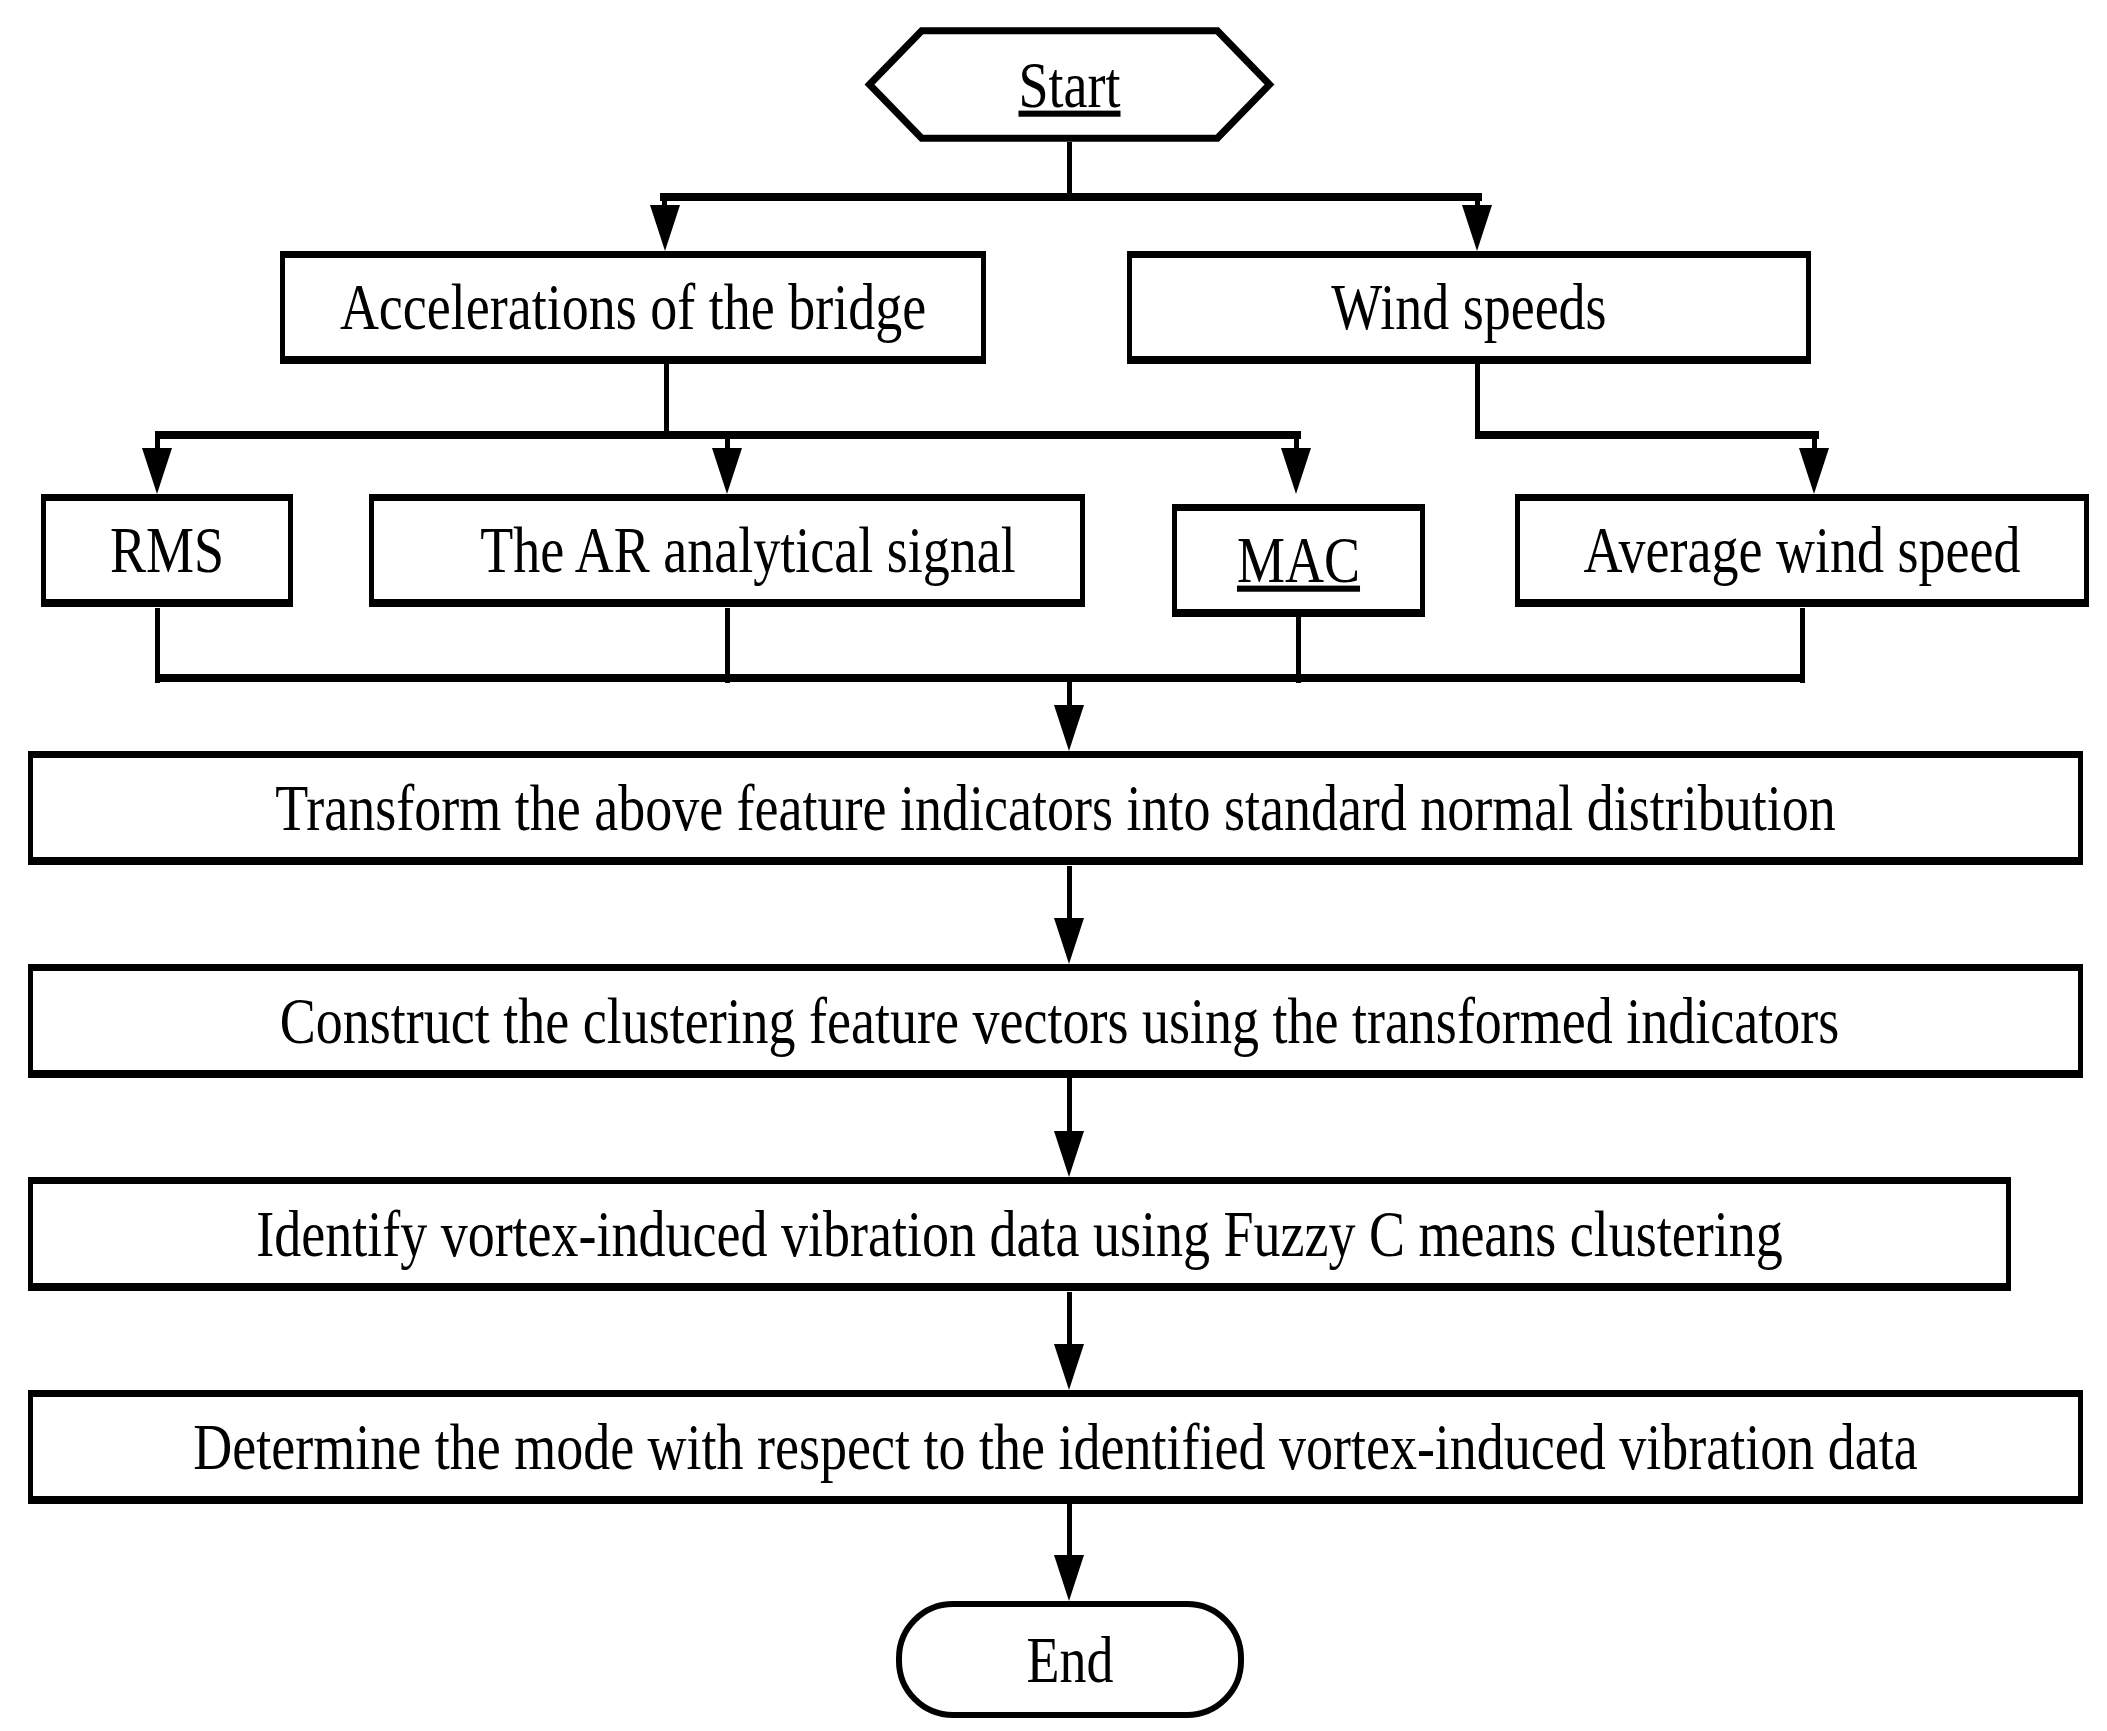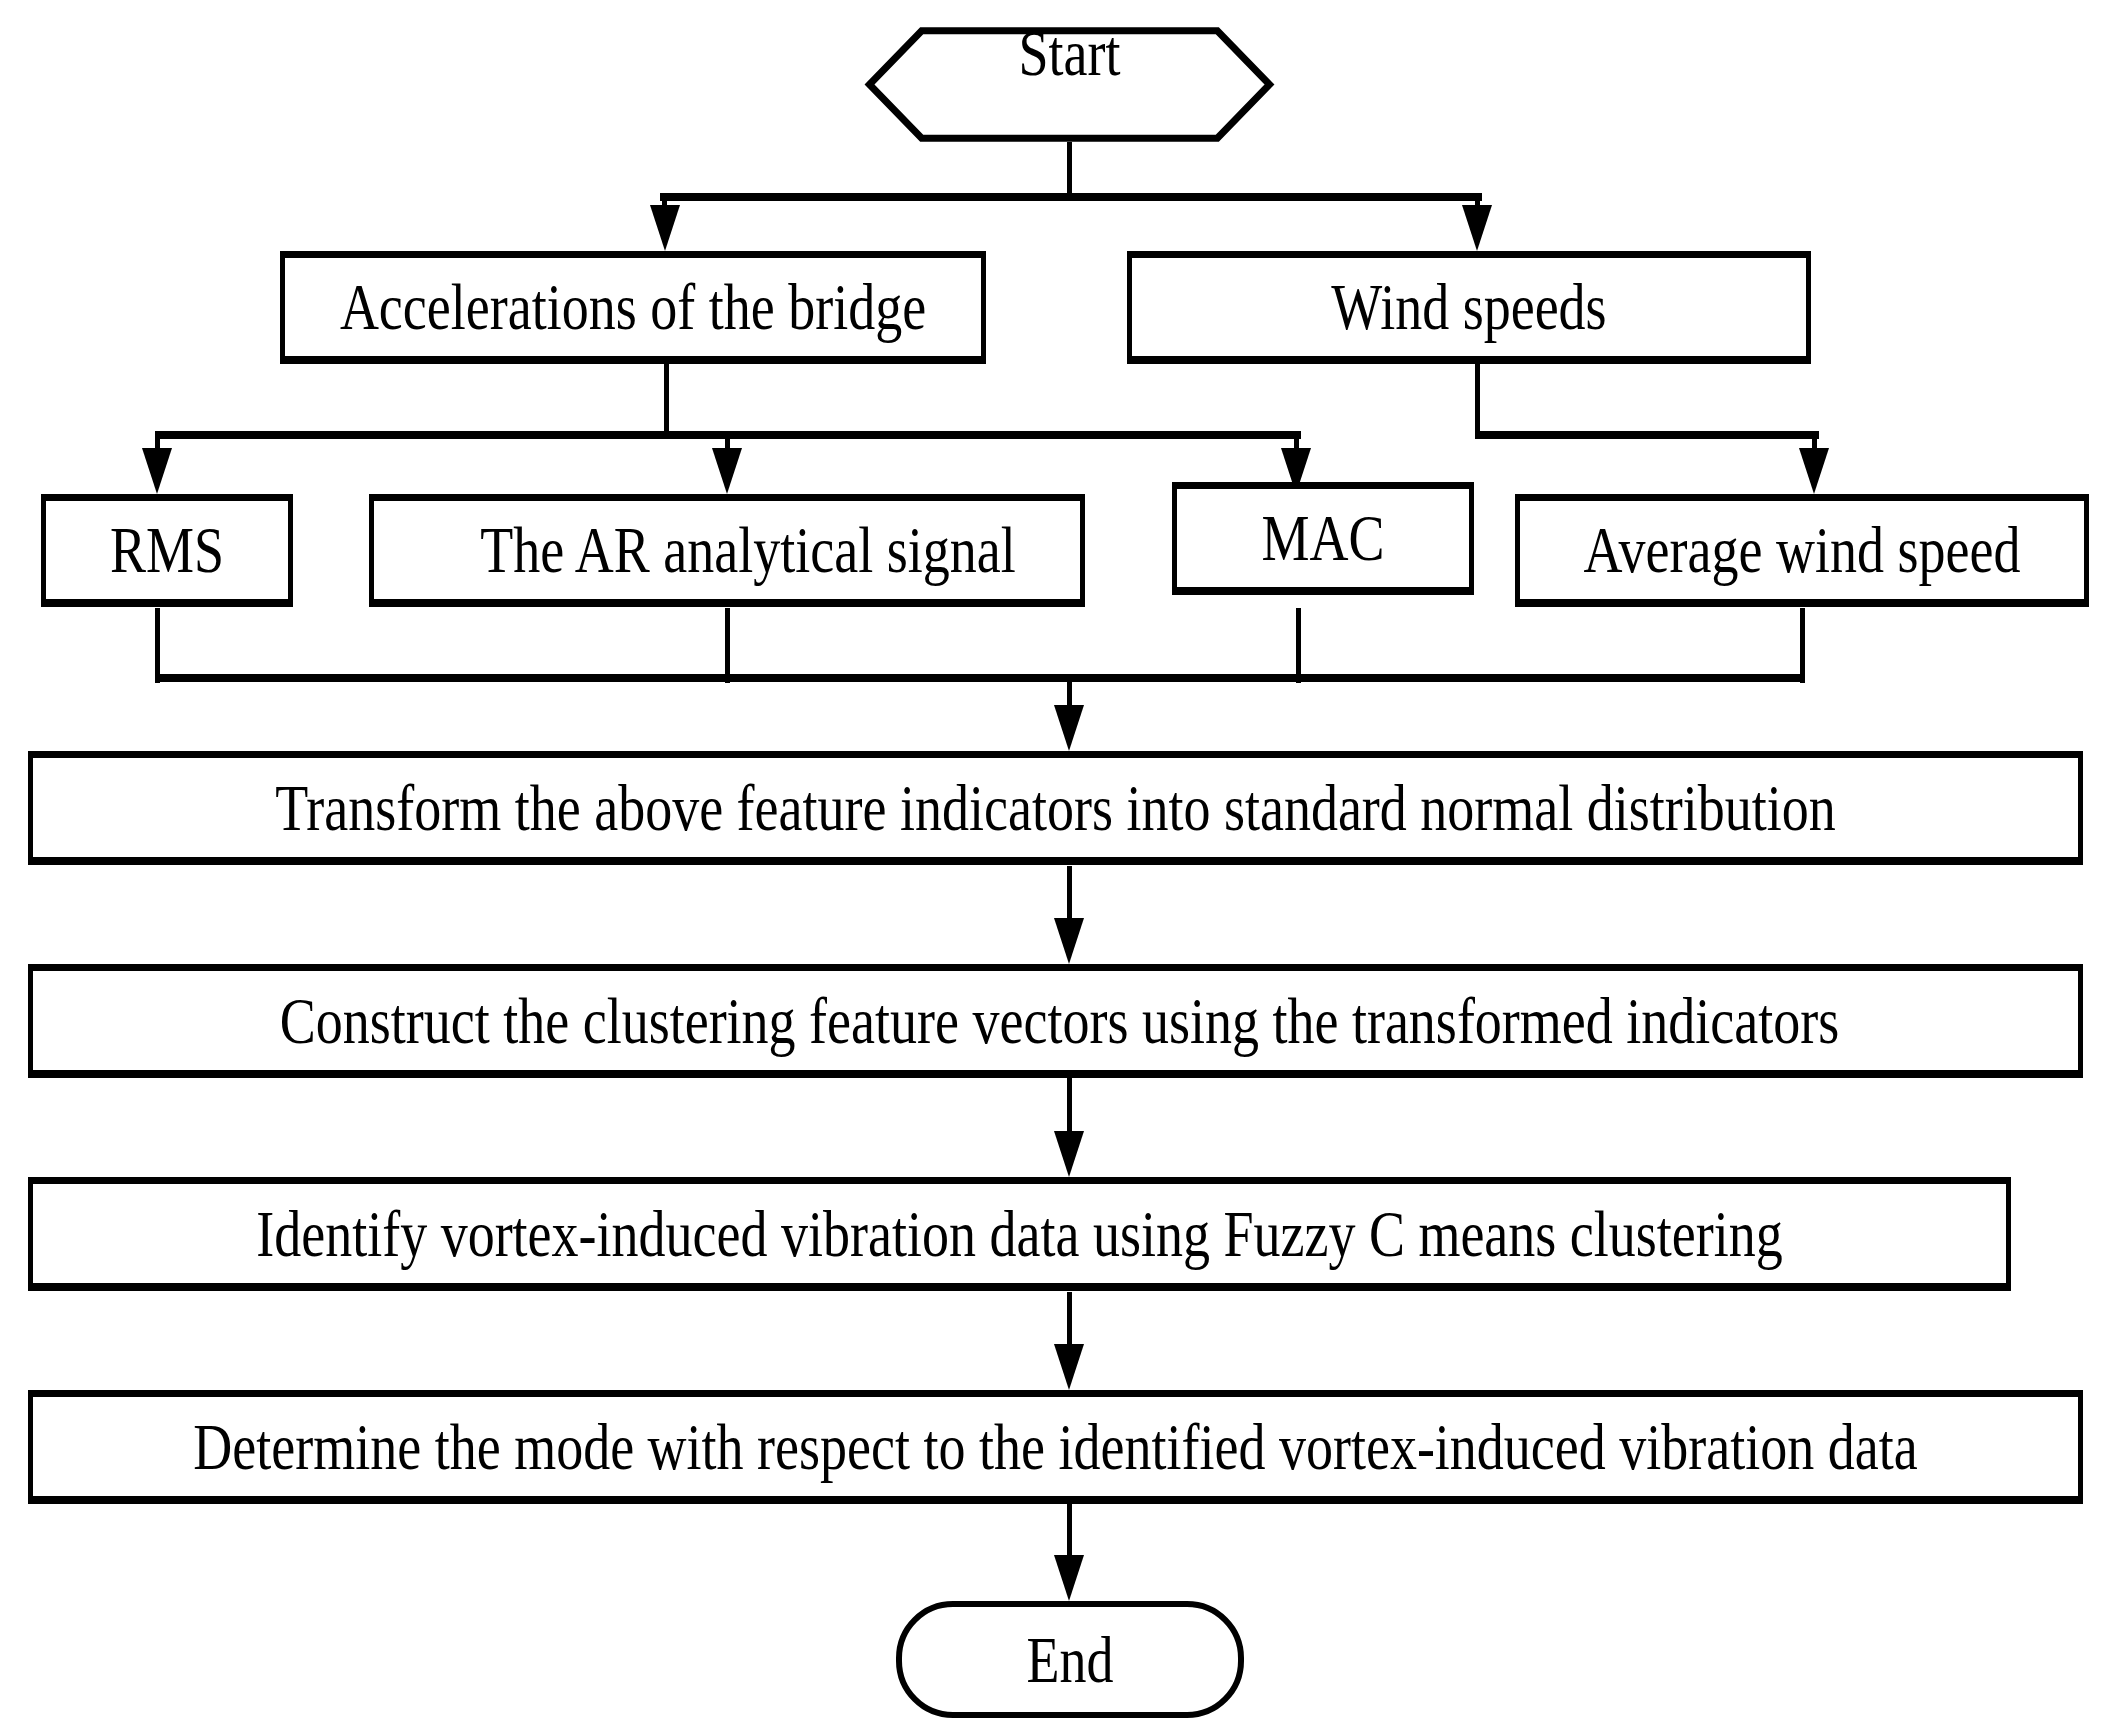--- a/index.html
+++ b/index.html
@@ -23,22 +23,23 @@
     align-items: center;
     justify-content: center;
   }
   .stadium {
     border-radius: 57px;
     border-width: 6.3px;
   }
   .hex-wrap {
     position: absolute;
     display: flex;
-    align-items: flex-start;
+    align-items: center;
     justify-content: center;
+    text-decoration: underline;
   }
   .hex-wrap svg { position: absolute; left: 0; top: 0; }
   .lbl {
     position: relative;
     font-size: 54px;
     line-height: 1;
     color: #000000;
     white-space: nowrap;
     transform: scaleY(1.22);
     transform-origin: center;
@@ -116,21 +117,21 @@
   </div>
 
   <div class="box" style="left:29px; top:494px; width:252px; height:113px;margin-left:12px;">
     <span class="lbl">RMS</span>
   </div>
 
   <div class="box" style="left:369px; top:494px; width:716px; height:113px;padding-left:42px;">
     <span class="lbl">The AR analytical signal</span>
   </div>
 
-  <div class="box" style="left:1172px; top:482px; width:302px; height:113px;">
+  <div class="box" style="left:1172px; top:504px; width:253px; height:113px;text-decoration:underline;">
     <span class="lbl">MAC</span>
   </div>
 
   <div class="box" style="left:1515px; top:494px; width:574px; height:113px;">
     <span class="lbl">Average wind speed</span>
   </div>
 
   <div class="box" style="left:28px; top:751px; width:2055px; height:114px;">
     <span class="lbl">Transform the above feature indicators into standard normal distribution</span>
   </div>

